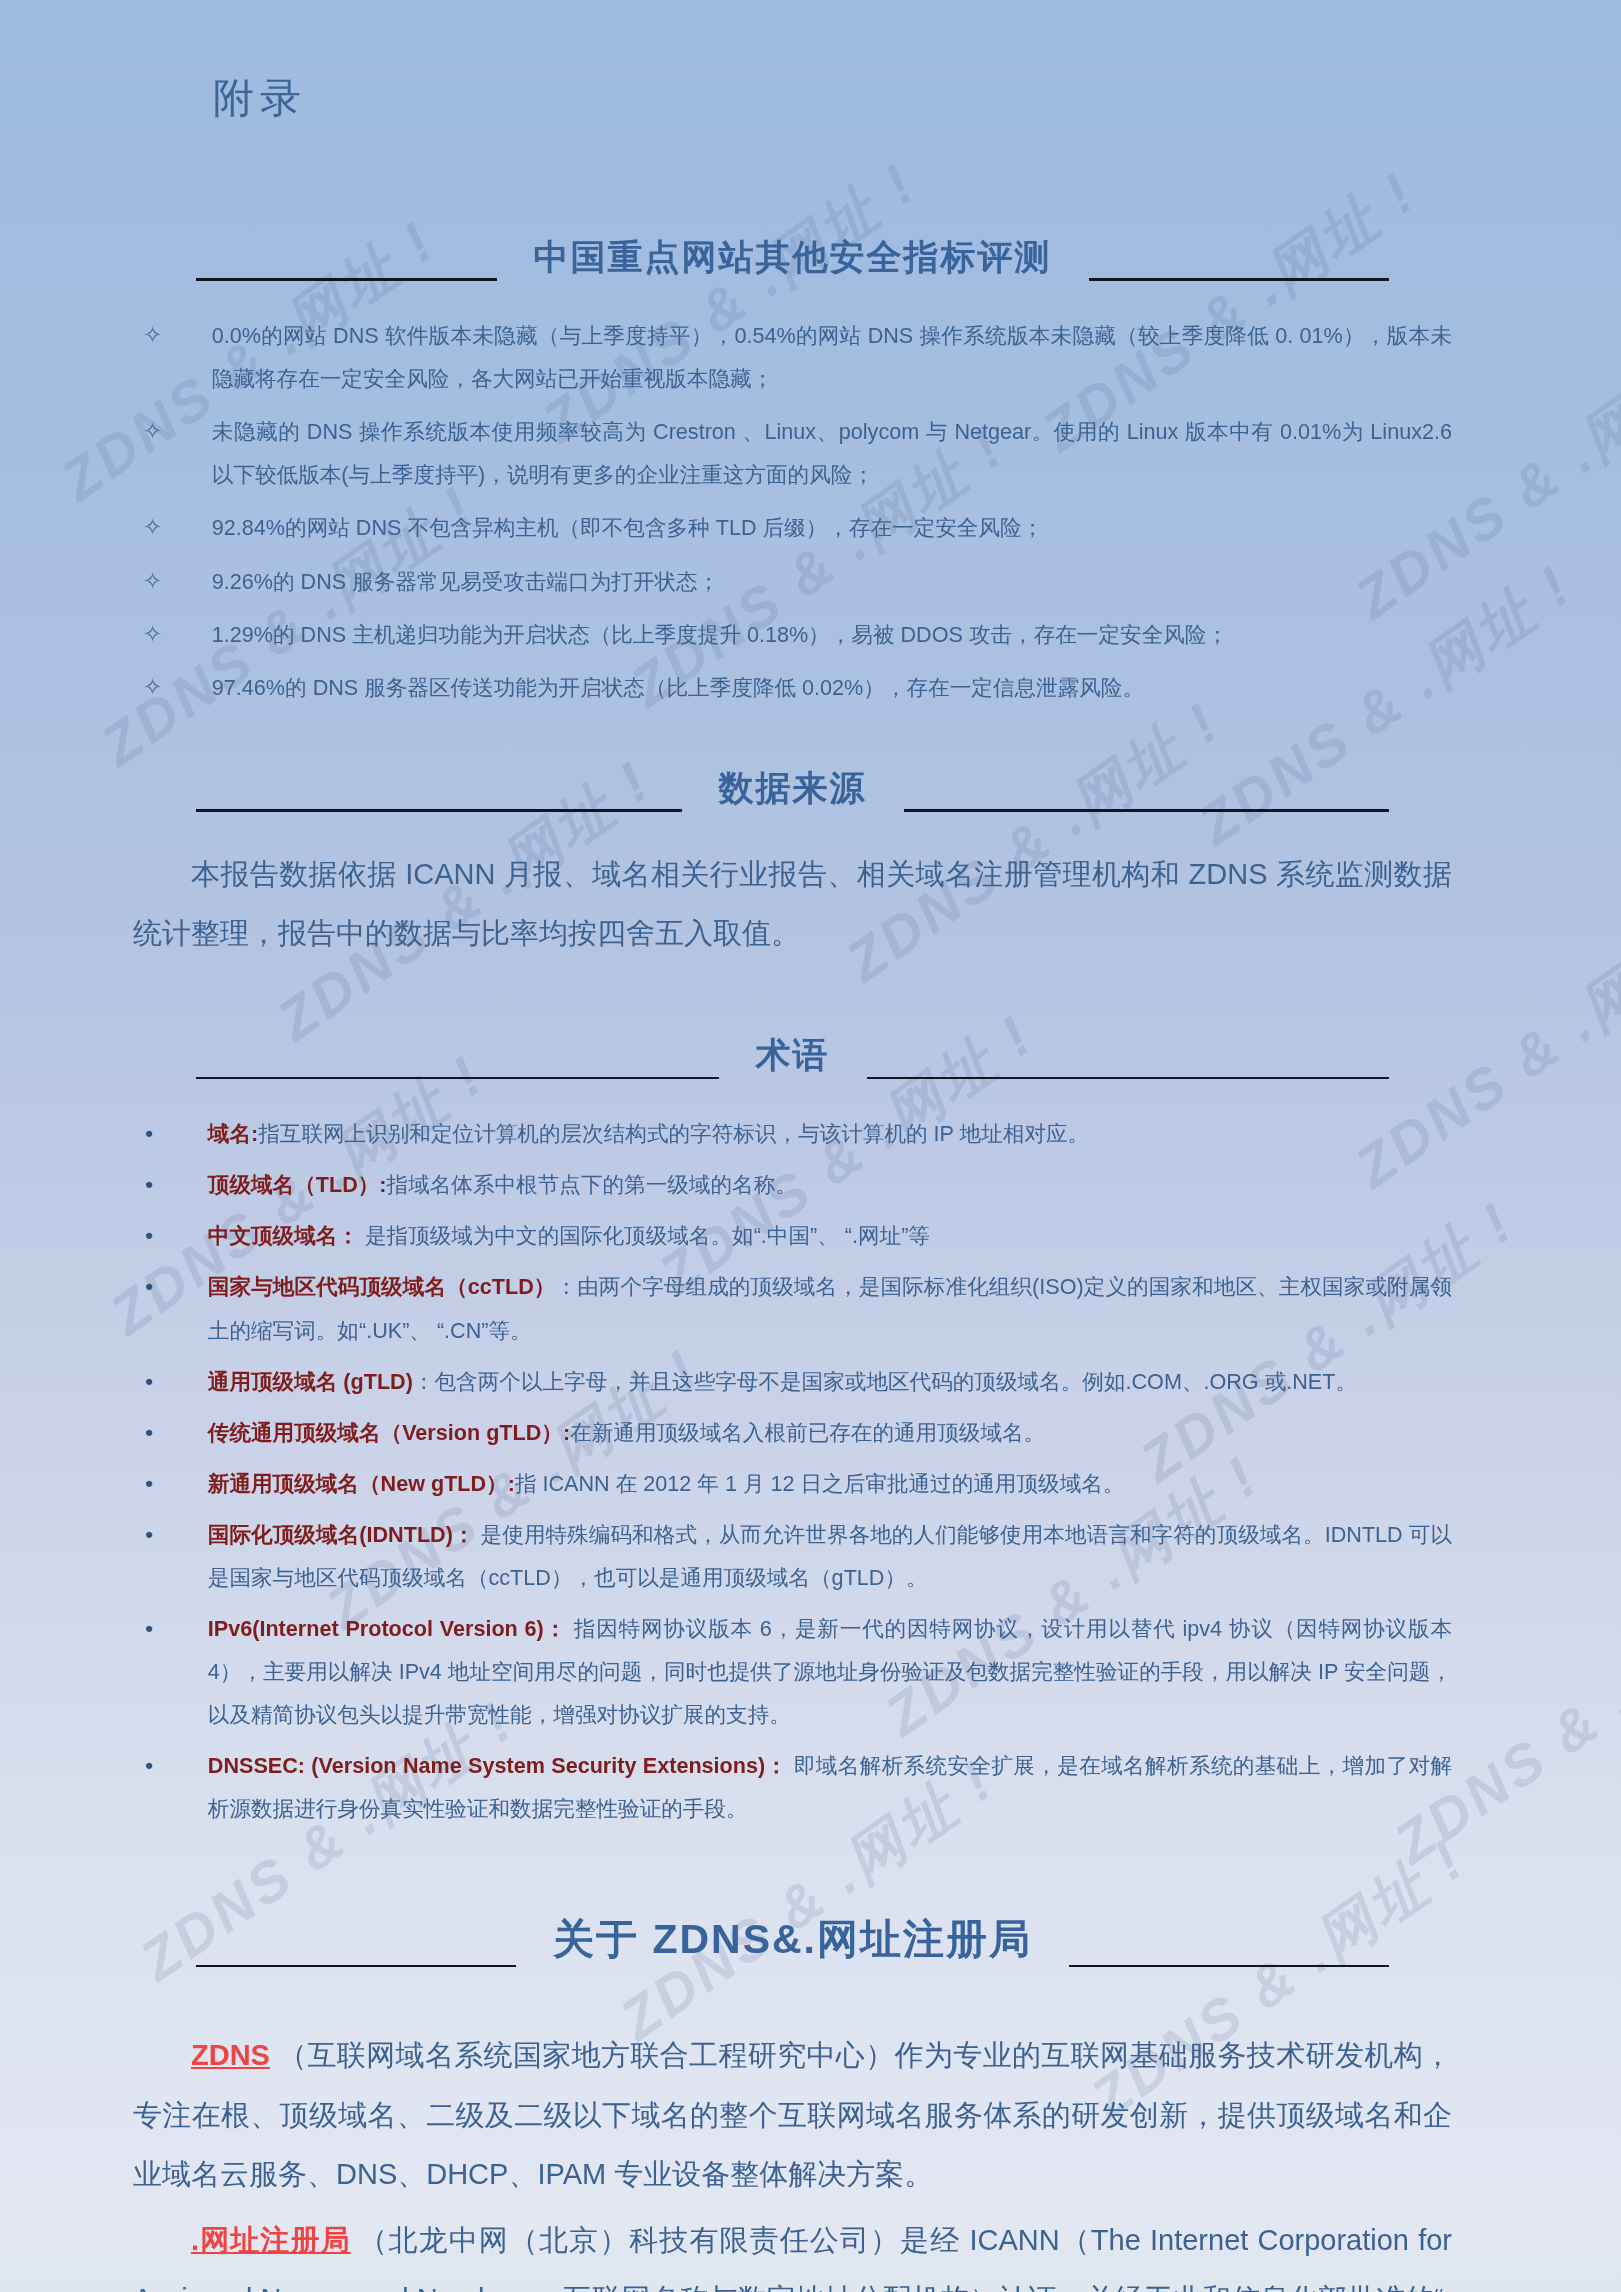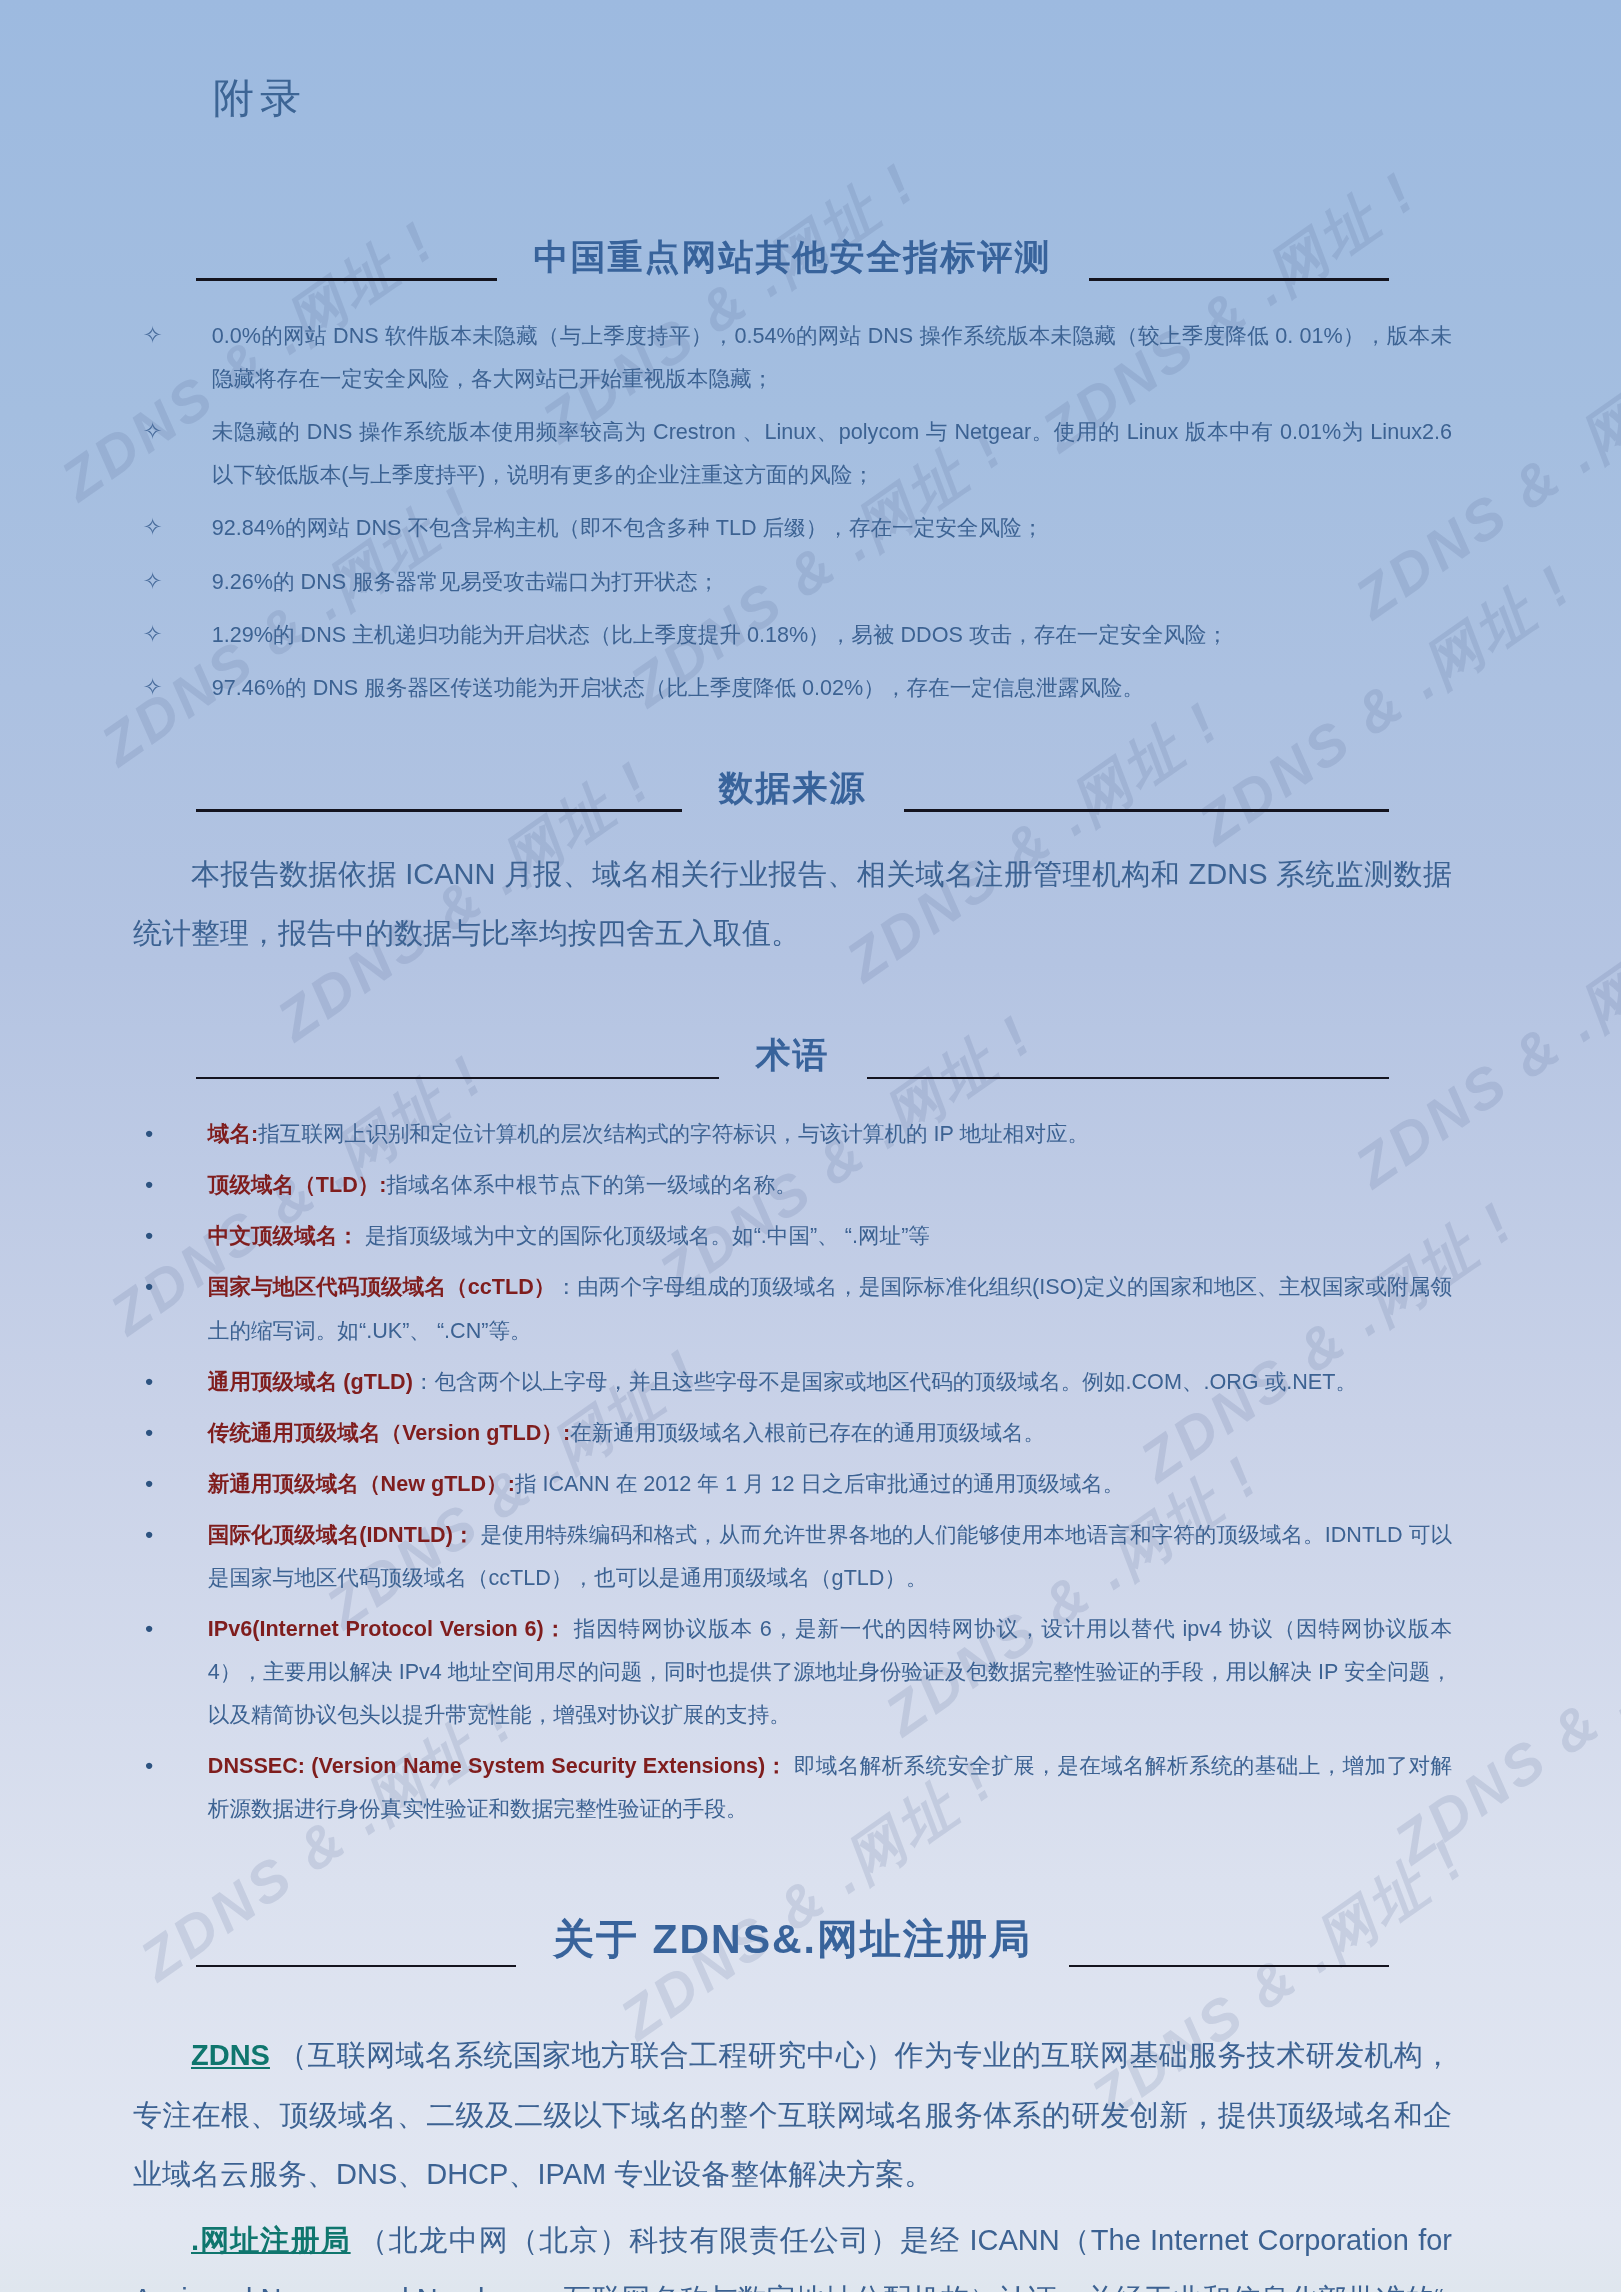--- a/index.html
+++ b/index.html
@@ -83,21 +83,21 @@
   }
   ul.dots .marker{
     width:63px;flex:0 0 63px;padding-left:11.8px;
     font-size:14.7px;line-height:2.9;color:#2d5380;
   }
   ul.dots .txt{flex:1;text-align:justify;}
   .term{font-weight:bold;color:#7f1d1d;}
 
   
   .about-para{margin:0 0 5.9px 0;}
-  .lead{font-weight:bold;text-decoration:underline;color:#0f766e;margin-right:7.8px;}
+  .lead{font-weight:bold;text-decoration:underline;color:#ef4444;margin-right:7.8px;}
 </style>
 </head>
 <body>
 
 <div class="wm-layer">
   <span class="wm">ZDNS &amp; .网址 !</span>
   <span class="wm">ZDNS &amp; .网址 !</span>
   <span class="wm">ZDNS &amp; .网址 !</span>
   <span class="wm">ZDNS &amp; .网址 !</span>
   <span class="wm">ZDNS &amp; .网址 !</span>

